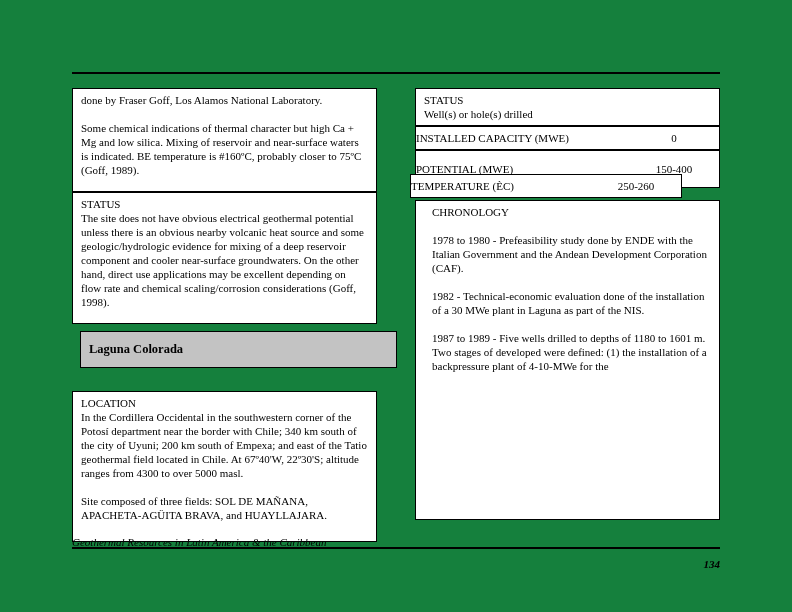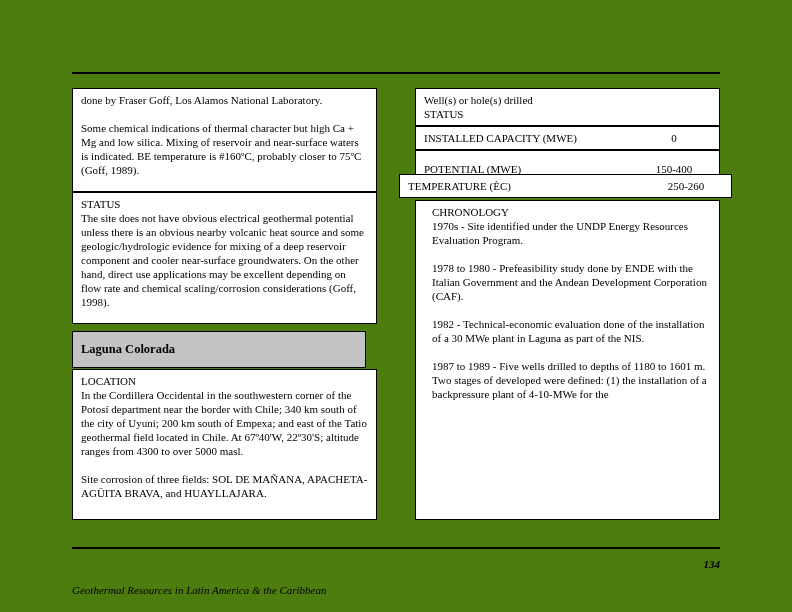--- a/index.html
+++ b/index.html
@@ -1,20 +1,20 @@
 <!DOCTYPE html>
 <html><head>
 <meta charset="utf-8">
 <style>
   html, body { margin: 0; padding: 0; background: #ffffff; }
   .page {
     position: relative;
     width: 792px;
     height: 612px;
-    background: #4d7c0f;
+    background: #15803d;
     font-family: "Liberation Serif", serif;
     color: #000000;
     overflow: hidden;
   }
   .rule { position: absolute; background: #000000; }
   .box {
     position: absolute;
     box-sizing: border-box;
     border: 1px solid #000000;
     padding: 4px 8px;
@@ -36,21 +36,20 @@
     align-items: center;
     padding-left: 8px;
   }
   .stat-row {
     position: absolute;
     box-sizing: border-box;
     border: 1px solid #000000;
     display: flex;
     align-items: center;
     font-size: 11px;
-    padding-left: 8px;
     background: #ffffff;
     gap: 24px;
   }
   .stat-label { flex: 1; }
   .stat-value { width: 90px; text-align: center; flex-shrink: 0; }
   .footer-text {
     position: absolute;
     font-size: 11px;
     font-style: italic;
   }
@@ -65,57 +64,56 @@
   <div class="box" style="left:72px; top:88px; width:305px; height:104px;">
     <p class="p">done by Fraser Goff, Los Alamos National Laboratory.</p>
     <p class="p gap">Some chemical indications of thermal character but high Ca + Mg and low silica.  Mixing of reservoir and near-surface waters is indicated.  BE temperature is #160ºC, probably closer to 75ºC (Goff, 1989).</p>
   </div>
 
   <div class="box" style="left:72px; top:192px; width:305px; height:132px;">
     <p class="p">STATUS</p>
     <p class="p">The site does not have obvious electrical geothermal potential unless there is an obvious nearby volcanic heat source and some geologic/hydrologic evidence for mixing of a deep reservoir component and cooler near-surface groundwaters.  On the other hand, direct use applications may be excellent depending on flow rate and chemical scaling/corrosion considerations (Goff, 1998).</p>
   </div>
 
-  <div class="section-header" style="left:72px; top:331px; width:294px; height:37px;">
+  <div class="section-header" style="left:80px; top:331px; width:317px; height:37px;">
     <span>Laguna Colorada</span>
   </div>
 
-  <div class="box" style="left:72px; top:369px; width:305px; height:151px;">
+  <div class="box" style="left:72px; top:391px; width:305px; height:151px;">
     <p class="p">LOCATION</p>
     <p class="p">In the Cordillera Occidental in the southwestern corner of the Potosí department near the border with Chile; 340 km south of the city of Uyuni; 200 km south of Empexa; and east of the Tatio geothermal field located in Chile.  At 67º40'W, 22º30'S; altitude ranges from 4300 to over 5000 masl.</p>
-    <p class="p gap">Site corrosion of three fields:  SOL DE MAÑANA, APACHETA-AGÜITA BRAVA, and HUAYLLAJARA.</p>
+    <p class="p gap">Site composed of three fields:  SOL DE MAÑANA, APACHETA-AGÜITA BRAVA, and HUAYLLAJARA.</p>
   </div>
 
   <div class="box" style="left:415px; top:88px; width:305px; height:38px;">
+    <p class="p">STATUS</p>
     <p class="p">Well(s) or hole(s) drilled</p>
-    <p class="p">STATUS</p>
   </div>
 
   <div class="stat-row" style="left:415px; top:126px; width:305px; height:24px;">
     <span class="stat-label">INSTALLED CAPACITY (MWE)</span>
     <span class="stat-value">0</span>
   </div>
 
   <div class="stat-row" style="left:415px; top:150px; width:305px; height:38px;">
     <span class="stat-label">POTENTIAL (MWE)</span>
     <span class="stat-value">150-400</span>
   </div>
 
-  <div class="stat-row" style="left:399px; top:174px; width:333px; height:24px;">
+  <div class="stat-row" style="left:410px; top:174px; width:272px; height:24px;">
     <span class="stat-label">TEMPERATURE (ÈC)</span>
     <span class="stat-value">250-260</span>
   </div>
 
   <div class="box" style="left:415px; top:200px; width:305px; height:320px;padding-left:16px;">
     <p class="p">CHRONOLOGY</p>
-    <p class="p">1970s - Site identified under the UNDP Energy Resources Evaluation Program.</p>
     <p class="p gap">1978 to 1980 - Prefeasibility study done by ENDE with the Italian Government and the Andean Development Corporation (CAF).</p>
     <p class="p gap">1982 - Technical-economic evaluation done of the installation of a 30 MWe plant in Laguna as part of the NIS.</p>
     <p class="p gap">1987 to 1989 - Five wells drilled to depths of 1180 to 1601 m.  Two stages of developed were defined:  (1) the installation of a backpressure plant of 4-10-MWe for the</p>
   </div>
 
   <div class="rule" style="left:72px; top:547px; width:648px; height:2px;"></div>
 
-  <span class="footer-text" style="left:72px; top:536px;margin-top:48px;">Geothermal Resources in Latin America &amp; the Caribbean</span>
+  <span class="footer-text" style="left:72px; top:536px;">Geothermal Resources in Latin America &amp; the Caribbean</span>
 
   <span class="footer-text" style="right:72px; top:558px;font-weight:bold;">134</span>
 
 </div>
 
 </body></html>

